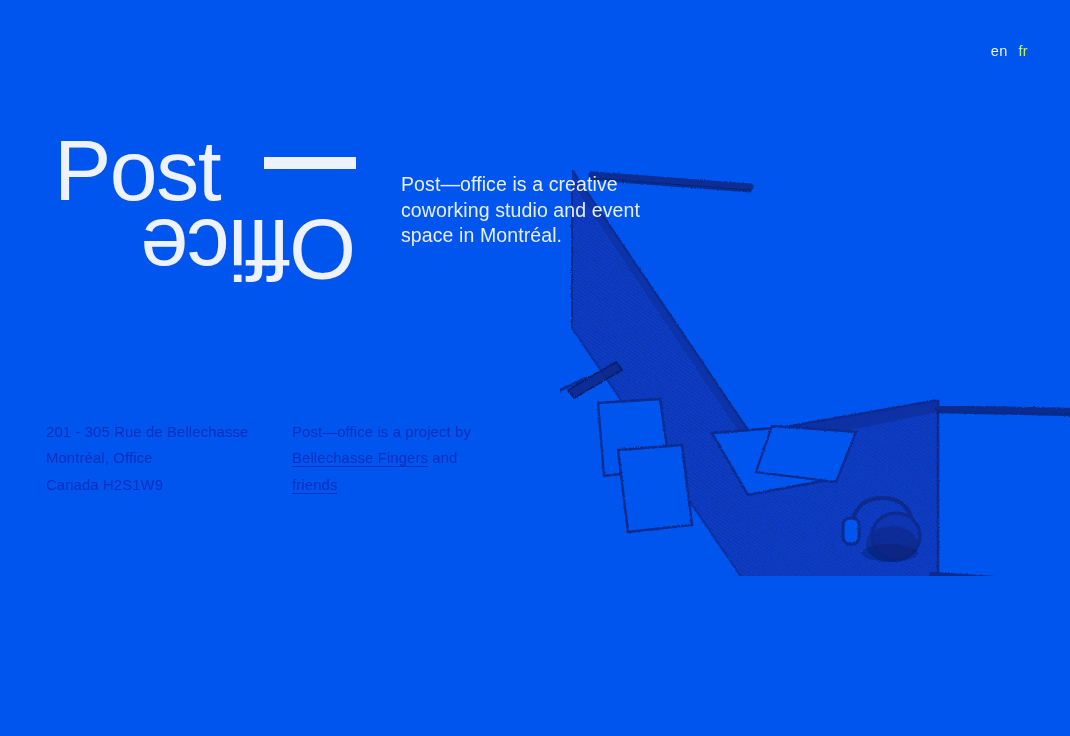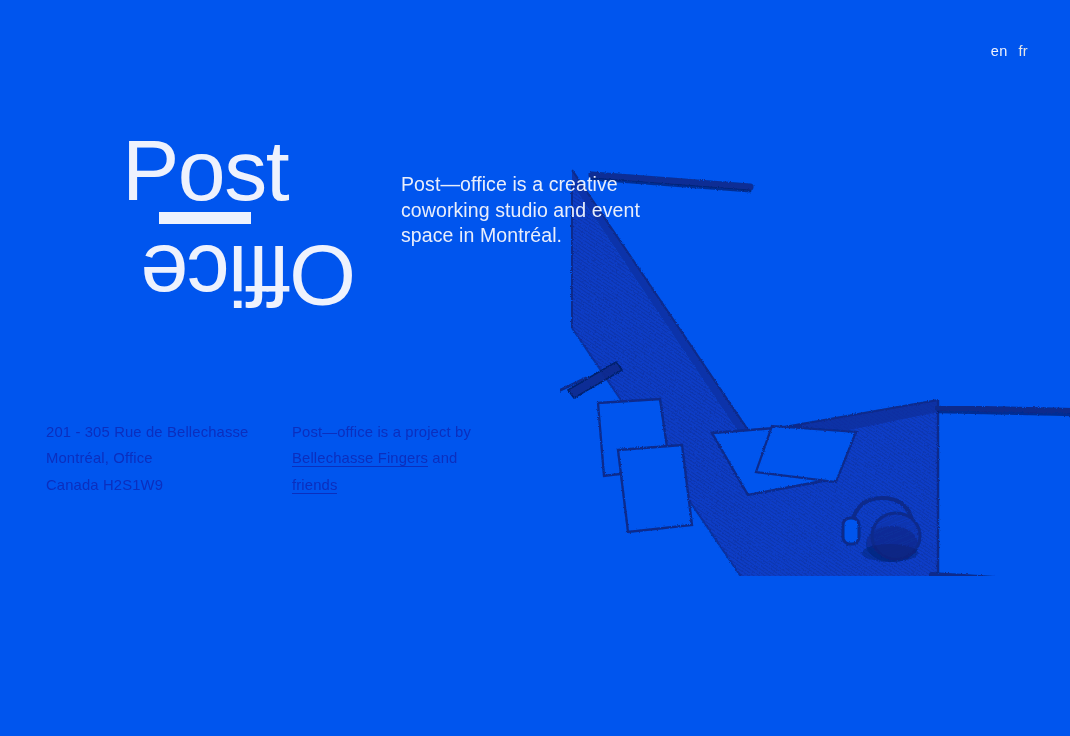--- a/index.html
+++ b/index.html
@@ -39,21 +39,21 @@
     top: 43px;
     right: 42px;
     display: flex;
     gap: 11px;
     align-items: baseline;
     font-size: 14.5px;
     letter-spacing: 0.3px;
   }
   .lang-nav a {
     text-decoration: none;
-    color: #e5e5e5;
+    color: #bef264;
     cursor: pointer;
   }
   .lang-nav a.active { color: #eef2fd; }
 
   
   .logo {
     position: absolute;
     left: 54px;
     top: 128px;
     width: 310px;
@@ -66,21 +66,20 @@
     font-size: 86px;
     line-height: 0.98;
     letter-spacing: -1.5px;
     white-space: nowrap;
   }
   .logo-top {
     display: flex;
     align-items: center;
     justify-content: space-between;
     width: 302px;
-    flex-direction: column;
   }
   .logo-word { display:block; }
   .logo-dash {
     display: block;
     width: 92px;
     height: 12px;
     background: #eef2fd;
     margin-bottom: 14px;
     flex: none;
   }

